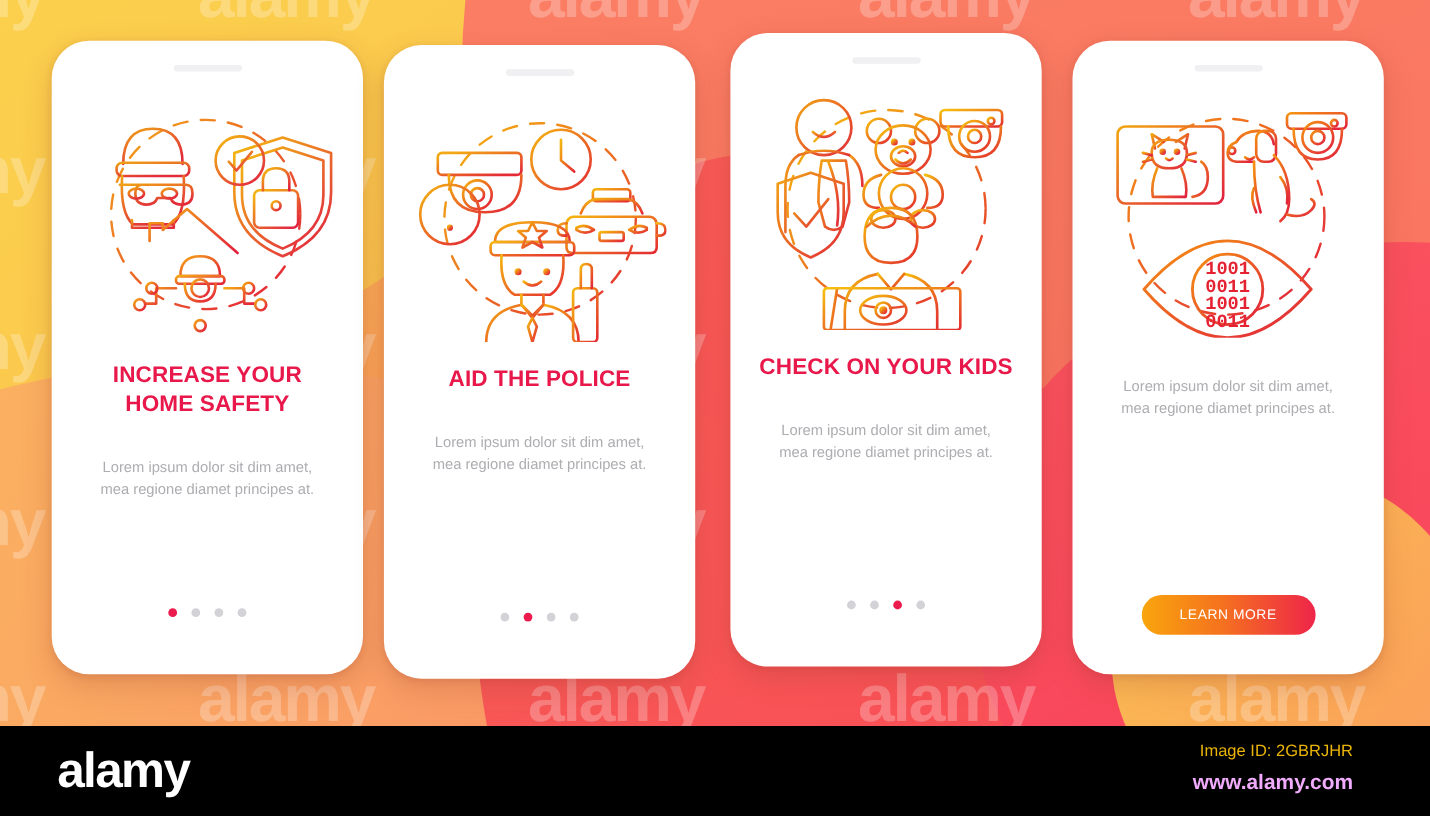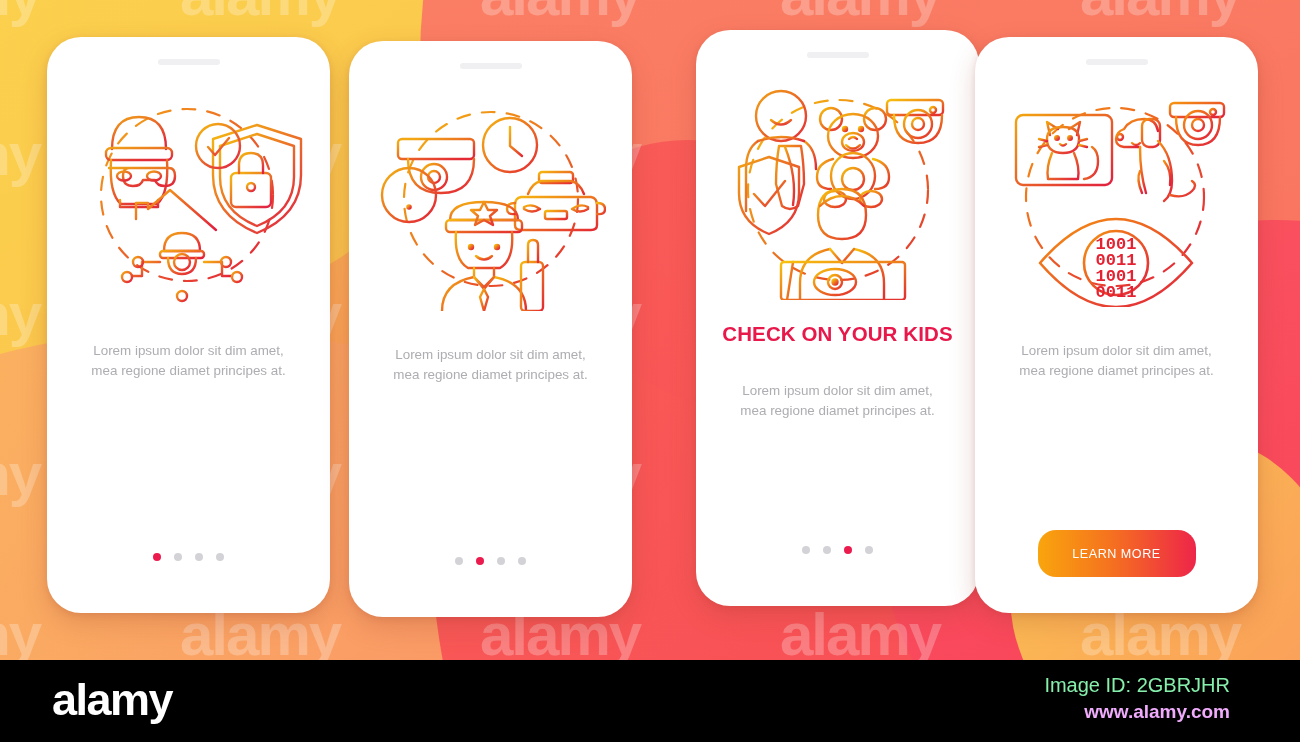--- a/index.html
+++ b/index.html
@@ -79,21 +79,21 @@
     width: 283px; height: 576px;
     background: #fff;
     border-radius: 34px;
     box-shadow: 0 10px 26px rgba(150, 60, 40, .22),
                 0 2px 6px rgba(150, 60, 40, .14);
     overflow: hidden;
     display: flex; flex-direction: column; align-items: center;
   }
   .phone-1 { left: 47px;  top: 37px; }
   .phone-2 { left: 349px; top: 41px; }
-  .phone-3 { left: 696px; top: 30px; }
+  .phone-3 { left: 664px; top: 30px; }
   .phone-4 { left: 975px; top: 37px; }
 
   .speaker {
     width: 62px; height: 6px; border-radius: 3px;
     background: #f0f0f2; margin-top: 22px; flex: none;
   }
 
   .art {
     width: 230px; height: 216px; margin-top: 26px; flex: none;
   }
@@ -122,21 +122,21 @@
   .dots {
     position: absolute; left: 0; right: 0; bottom: 52px;
     display: flex; justify-content: center; gap: 13px;
   }
   .dot { width: 8px; height: 8px; border-radius: 50%; background: #D3D3D7; }
   .dot.active { background: #EC1B4E; }
 
   .cta {
     position: absolute; left: 50%; transform: translateX(-50%);
     bottom: 36px;
-    width: 158px; height: 47px;
+    width: 158px; height: 36px;
     border-radius: 18px;
     border: none;
     background: linear-gradient(90deg, #F9A50D 0%, #F5731E 45%, #EE2549 100%);
     color: #fff;
     font-size: 12.6px;
     font-family: "Liberation Sans", sans-serif;
     letter-spacing: .5px;
     cursor: pointer;
     margin-top: 48px;
   }
@@ -148,21 +148,21 @@
     background: #000;
     color: #fff;
   }
   .footer-logo {
     position: absolute; left: 52px; top: 14px;
     font-size: 45px; font-weight: bold; letter-spacing: -1.5px;
     font-family: "Liberation Sans", sans-serif;
   }
   .footer-id {
     position: absolute; right: 70px; top: 14px;
-    font-size: 20px; color: #86efac; text-align: center;
+    font-size: 15px; color: #eab308; text-align: center;
   }
   .footer-url {
     position: absolute; right: 70px; top: 41px;
     font-size: 19px; font-weight: bold; color: #f0abfc;
   }
 </style>
 </head>
 <body>
 
 <div id="stage">
@@ -259,20 +259,21 @@
           <path d="M130 171 h18 v14 h10"></path>
           <path d="M108 183 v18"></path>
           <circle cx="64" cy="171" r="5"></circle> 
             <circle cx="53" cy="186" r="5"></circle>
           <circle cx="152" cy="171" r="5"></circle> 
             <circle cx="163" cy="186" r="5"></circle>
           <circle cx="108" cy="205" r="5"></circle>
         </g>
       </svg>
     </div>
+    <div class="title">INCREASE YOUR HOME SAFETY</div>
     <div class="body-text">Lorem ipsum dolor sit dim amet, mea regione diamet principes at.</div>
     <div class="dots">
       <span class="dot active"></span>
       <span class="dot"></span>
       <span class="dot"></span>
       <span class="dot"></span>
     </div>
   </div>
 
   <div class="phone phone-2">
@@ -343,20 +344,21 @@
           <path d="M108 194 v22"></path>
         </g>
 
         <g fill="none" stroke="url(#g2)" stroke-width="2.4" stroke-linecap="round" stroke-linejoin="round">
           <rect x="145" y="167" width="22" height="49" rx="4"></rect>
           <path d="M152 167 v-17 q0 -5 5 -5 q5 0 5 5 v17"></path>
           <path d="M150 180 h12"></path>
         </g>
       </svg>
     </div>
+    <div class="title">AID THE POLICE</div>
     <div class="body-text">Lorem ipsum dolor sit dim amet, mea regione diamet principes at.</div>
     <div class="dots">
       <span class="dot"></span>
       <span class="dot active"></span>
       <span class="dot"></span>
       <span class="dot"></span>
     </div>
   </div>
 
   <div class="phone phone-3">

